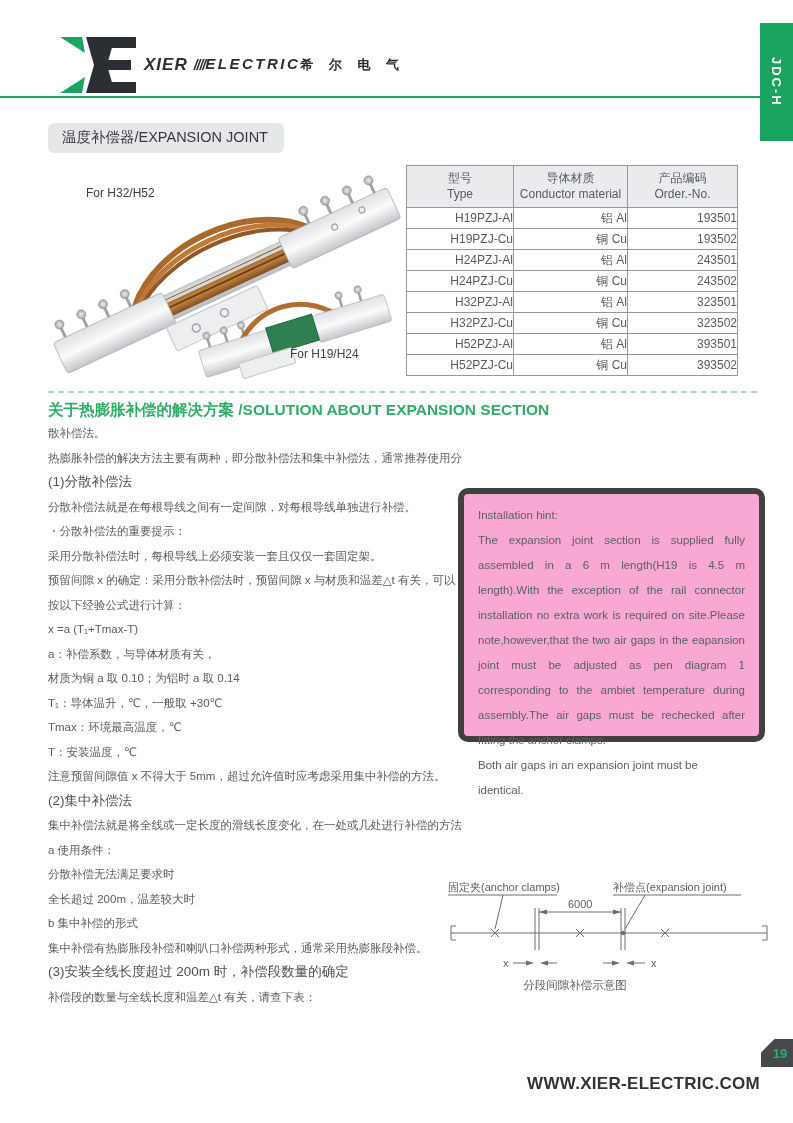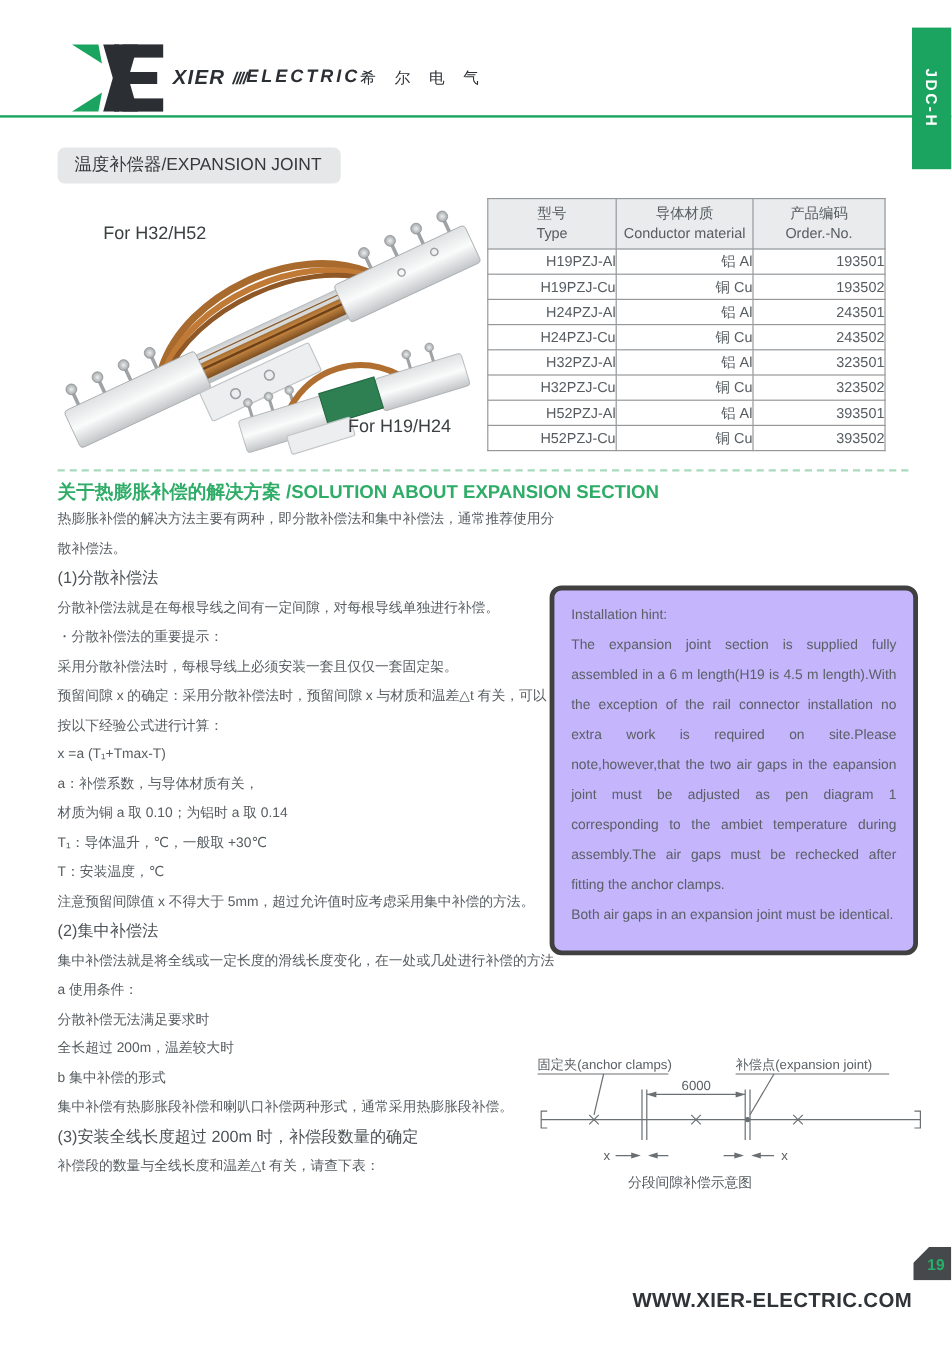--- a/index.html
+++ b/index.html
@@ -9,41 +9,41 @@
     position:relative; width:793px; height:1123px; margin:0 auto;
     background:#ffffff; overflow:hidden; color:#565c60;
   }
 
   
   .logo { position:absolute; left:58px; top:36px; display:flex; align-items:center; gap:6px; }
   .logo-text { display:flex; flex-direction:row; line-height:1.05; color:#2b2f33; }
   .logo-row1 { font-size:17px; font-weight:bold; font-style:italic; letter-spacing:1px; }
   .logo-row1 .slashes { font-size:14px; margin-left:6px; letter-spacing:-1px; }
   .logo-row2 { font-size:15px; font-weight:bold; font-style:italic; letter-spacing:2.5px; }
-  .logo-row3 { font-size:13px; font-weight:normal; letter-spacing:6px; margin-top:2px; }
+  .logo-row3 { font-size:13px; font-weight:bold; letter-spacing:6px; margin-top:2px; }
   .green-rule { position:absolute; left:0; top:96px; width:793px; height:2px; background:#1aa45f; }
   .side-tab {
     position:absolute; left:760px; top:23px; width:33px; height:118px; background:#1aa45f;
     display:flex; align-items:center; justify-content:center;
   }
   .side-tab span {
     writing-mode:vertical-rl; color:#ffffff; font-size:13px; font-weight:bold; letter-spacing:2px;
   }
 
   
   .title-pill {
     position:absolute; left:48px; top:123px; background:#e6e7e8; border-radius:6px;
     padding:5px 16px 6px 14px; font-size:14.5px; font-weight:normal; color:#35393c;
     white-space:nowrap;
   }
 
   
   .product-large { position:absolute; left:45px; top:156px; }
   .product-small { position:absolute; left:192px; top:280px; }
-  .prod-label { position:absolute; font-size:15px; color:#3b4043; white-space:nowrap; }
+  .prod-label { position:absolute; font-size:12px; color:#3b4043; white-space:nowrap; }
   .label-large { left:86px; top:186px; }
   .label-small { left:290px; top:347px; }
 
   
   .spec-table { position:absolute; left:406px; top:165px; border-collapse:collapse; table-layout:fixed; }
   .spec-table th, .spec-table td {
     border:1px solid #95989b; text-align:center; vertical-align:middle;
     font-size:12px; color:#565c60; font-weight:normal;
   }
   .spec-table th { background:#e9ebed; height:42px; line-height:1.3; }
@@ -53,23 +53,23 @@
   
   .dashed-rule { position:absolute; left:48px; top:391px; width:709px; border-top:2px dashed #a9dabd; }
   .section-title { position:absolute; left:48px; top:400px; font-size:15.5px; font-weight:bold; color:#2fad68; white-space:nowrap; }
 
   .content-col { position:absolute; left:48px; top:421px; width:412px; }
   .content-col p { font-size:11.5px; line-height:24.5px; height:24.5px; color:#565c60; white-space:nowrap; }
   .content-col p.sub { font-size:13.5px; color:#4c5256; }
 
   
   .hint-box {
-    position:absolute; left:458px; top:488px; width:307px; height:308px;
-    border:4px solid #404040; border-radius:10px; padding:9px 14px 8px 14px;
-    font-size:11.5px; line-height:25px; color:#5a6064; background:#c4b5fd;
+    position:absolute; left:458px; top:488px; width:307px; height:254px;
+    border:6px solid #404040; border-radius:10px; padding:9px 14px 8px 14px;
+    font-size:11.5px; line-height:25px; color:#5a6064; background:#f9a8d4;
   }
   .hint-box .hint-title { line-height:25px; }
   .hint-box .hint-body { text-align:justify; }
 
   
   .diagram { position:absolute; left:445px; top:878px; }
   .diagram text { font-size:11px; fill:#5a6064; }
   .diagram .cap { font-size:11.5px; fill:#565c60; }
   .diagram line, .diagram path, .diagram polyline { stroke:#6a6f73; stroke-width:1; fill:none; }
   .diagram .arrow { fill:#6a6f73; stroke:none; }
@@ -258,32 +258,33 @@
           <td>铜 Cu</td>
           <td>393502</td>
         </tr>
     </tbody>
   </table>
 
   <div class="dashed-rule"></div>
   <div class="section-title">关于热膨胀补偿的解决方案 /SOLUTION ABOUT EXPANSION SECTION</div>
 
   <div class="content-col">
+    <p>散补偿法。</p>
     <p>热膨胀补偿的解决方法主要有两种，即分散补偿法和集中补偿法，通常推荐使用分</p>
-    <p>散补偿法。</p>
     <p class="sub">(1)分散补偿法</p>
     <p>分散补偿法就是在每根导线之间有一定间隙，对每根导线单独进行补偿。</p>
     <p>・分散补偿法的重要提示：</p>
     <p>采用分散补偿法时，每根导线上必须安装一套且仅仅一套固定架。</p>
     <p>预留间隙 x 的确定：采用分散补偿法时，预留间隙 x 与材质和温差△t 有关，可以</p>
     <p>按以下经验公式进行计算：</p>
     <p>x =a (T₁+Tmax-T)</p>
     <p>a：补偿系数，与导体材质有关，</p>
     <p>材质为铜 a 取 0.10；为铝时 a 取 0.14</p>
     <p>T₁：导体温升，℃，一般取 +30℃</p>
+    <p>Tmax：环境最高温度，℃</p>
     <p>T：安装温度，℃</p>
     <p>注意预留间隙值 x 不得大于 5mm，超过允许值时应考虑采用集中补偿的方法。</p>
     <p class="sub">(2)集中补偿法</p>
     <p>集中补偿法就是将全线或一定长度的滑线长度变化，在一处或几处进行补偿的方法</p>
     <p>a 使用条件：</p>
     <p>分散补偿无法满足要求时</p>
     <p>全长超过 200m，温差较大时</p>
     <p>b 集中补偿的形式</p>
     <p>集中补偿有热膨胀段补偿和喇叭口补偿两种形式，通常采用热膨胀段补偿。</p>
     <p class="sub">(3)安装全线长度超过 200m 时，补偿段数量的确定</p>

